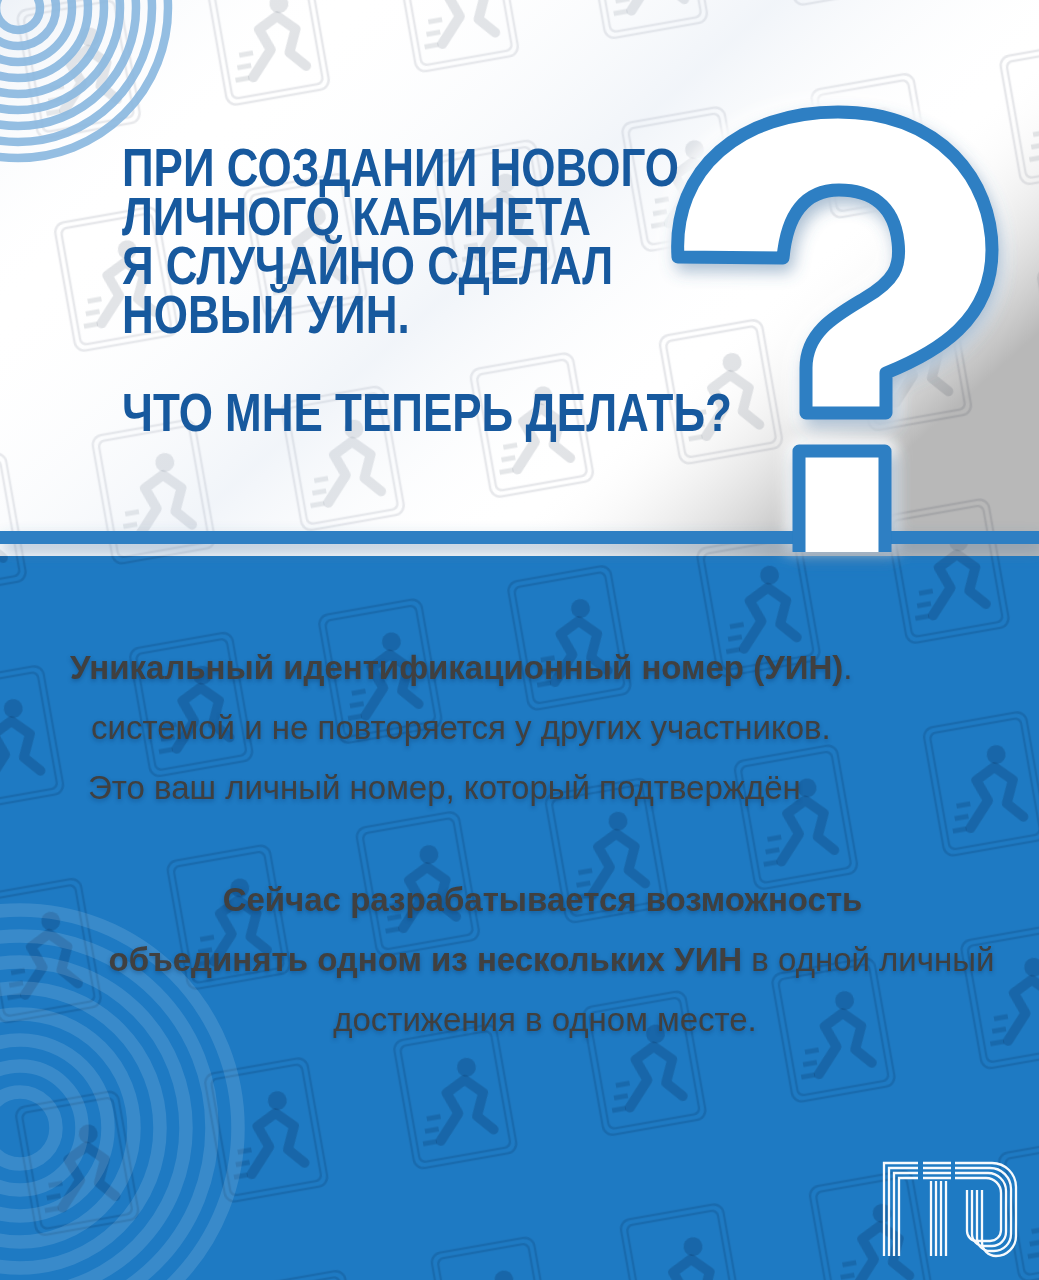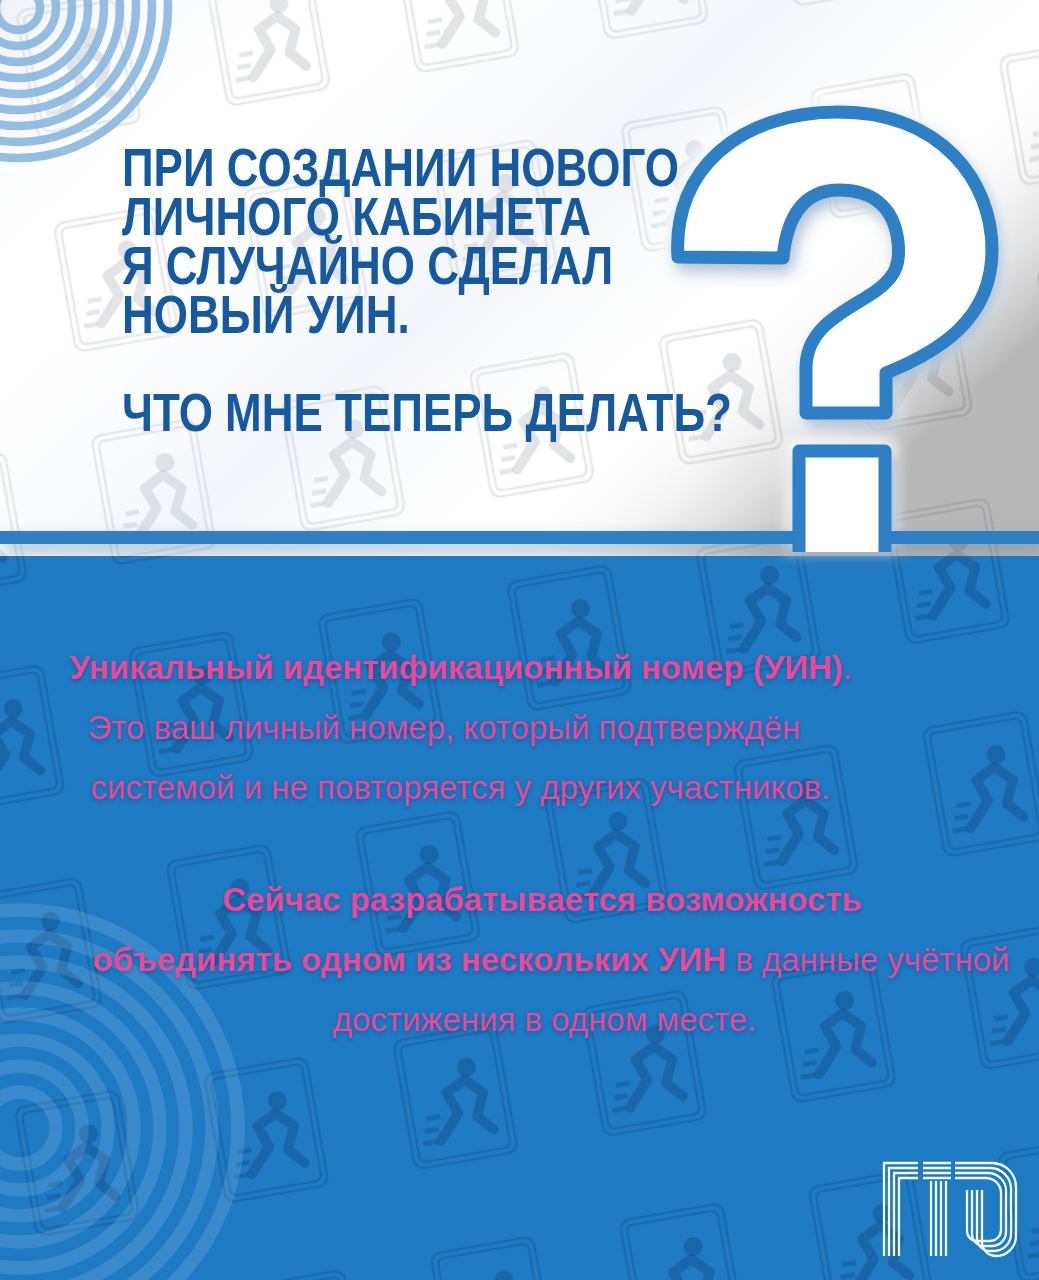--- a/index.html
+++ b/index.html
@@ -22,21 +22,21 @@
     transform-origin:left top;
     white-space:nowrap;
   }
   .q-line{display:block;}
   .q-ask{margin-top:49px;}
   
   .a-block{
     position:absolute;left:0;top:556px;width:1039px;
     padding:82px 24px 0 70px;
     box-sizing:border-box;
-    color:#ec4899;
+    color:#404040;
     font-size:33px;line-height:60px;
     text-shadow:0 2px 4px rgba(0,40,85,.35);
   }
   .para{margin:0;}
   .para + .para{margin-top:52px;text-align:center;}
   .line{display:block;white-space:pre;}
   .line b{font-weight:bold;}
   .ind-a{padding-left:18px;}
   .ind-b{padding-left:21px;}
   .ind-c{padding-left:5px;}
@@ -153,23 +153,23 @@
     <span class="q-line">ПРИ СОЗДАНИИ НОВОГО</span>
     <span class="q-line">ЛИЧНОГО КАБИНЕТА</span>
     <span class="q-line">Я СЛУЧАЙНО СДЕЛАЛ</span>
     <span class="q-line">НОВЫЙ УИН.</span>
     <span class="q-line q-ask">ЧТО МНЕ ТЕПЕРЬ ДЕЛАТЬ?</span>
   </div>
 
   <div class="a-block">
     <p class="para">
       <span class="line"><b>Уникальный идентификационный номер (УИН)</b><span>.</span></span>
+      <span class="line ind-b">системой и не повторяется у других участников.</span>
       <span class="line ind-a">Это ваш личный номер, который подтверждён</span>
-      <span class="line ind-b">системой и не повторяется у других участников.</span>
     </p>
     <p class="para">
       <span class="line"><b>Сейчас разрабатывается возможность</b></span>
-      <span class="line ind-a"><b>объединять одном из нескольких УИН</b><span> в данные учётной</span></span>
+      <span class="line ind-a"><b>объединять одном из нескольких УИН</b><span> в одной личный</span></span>
       <span class="line ind-c">достижения в одном месте.</span>
     </p>
   </div>
 
 </div>
 
 </body></html>

